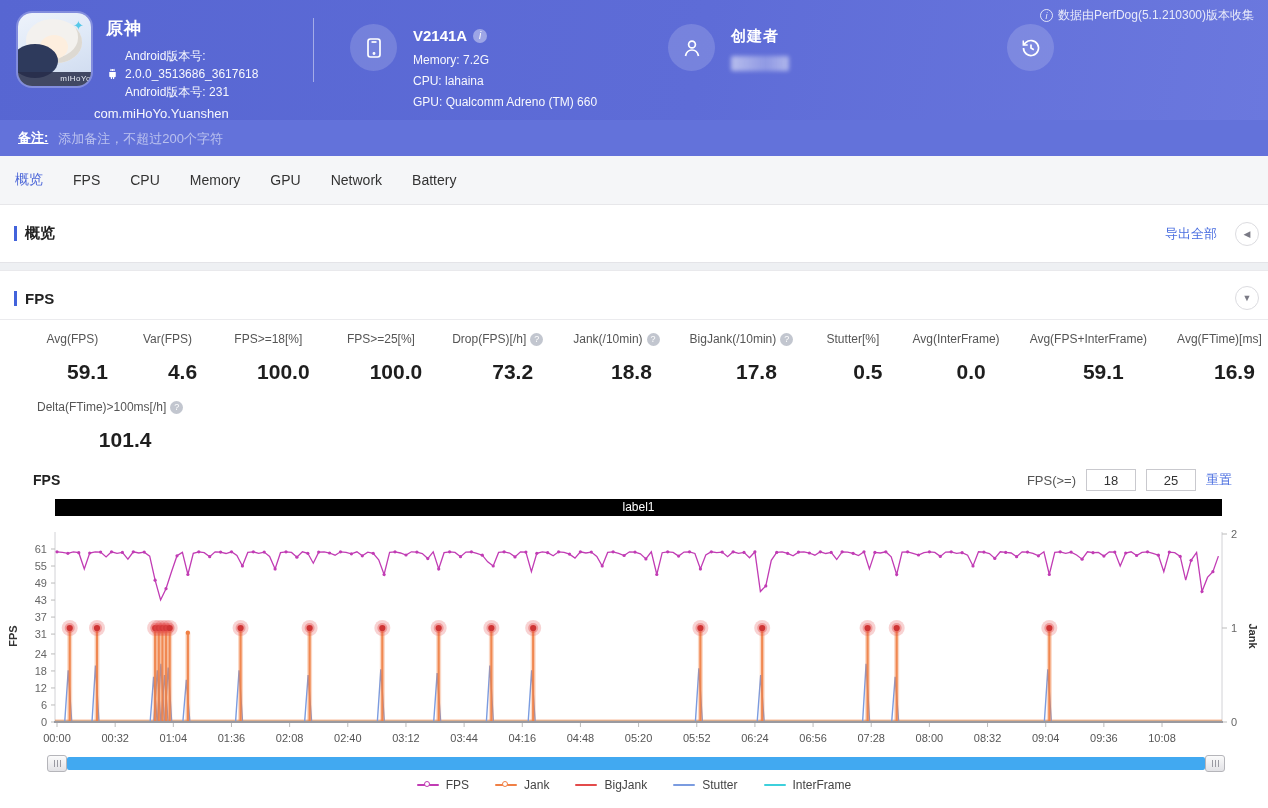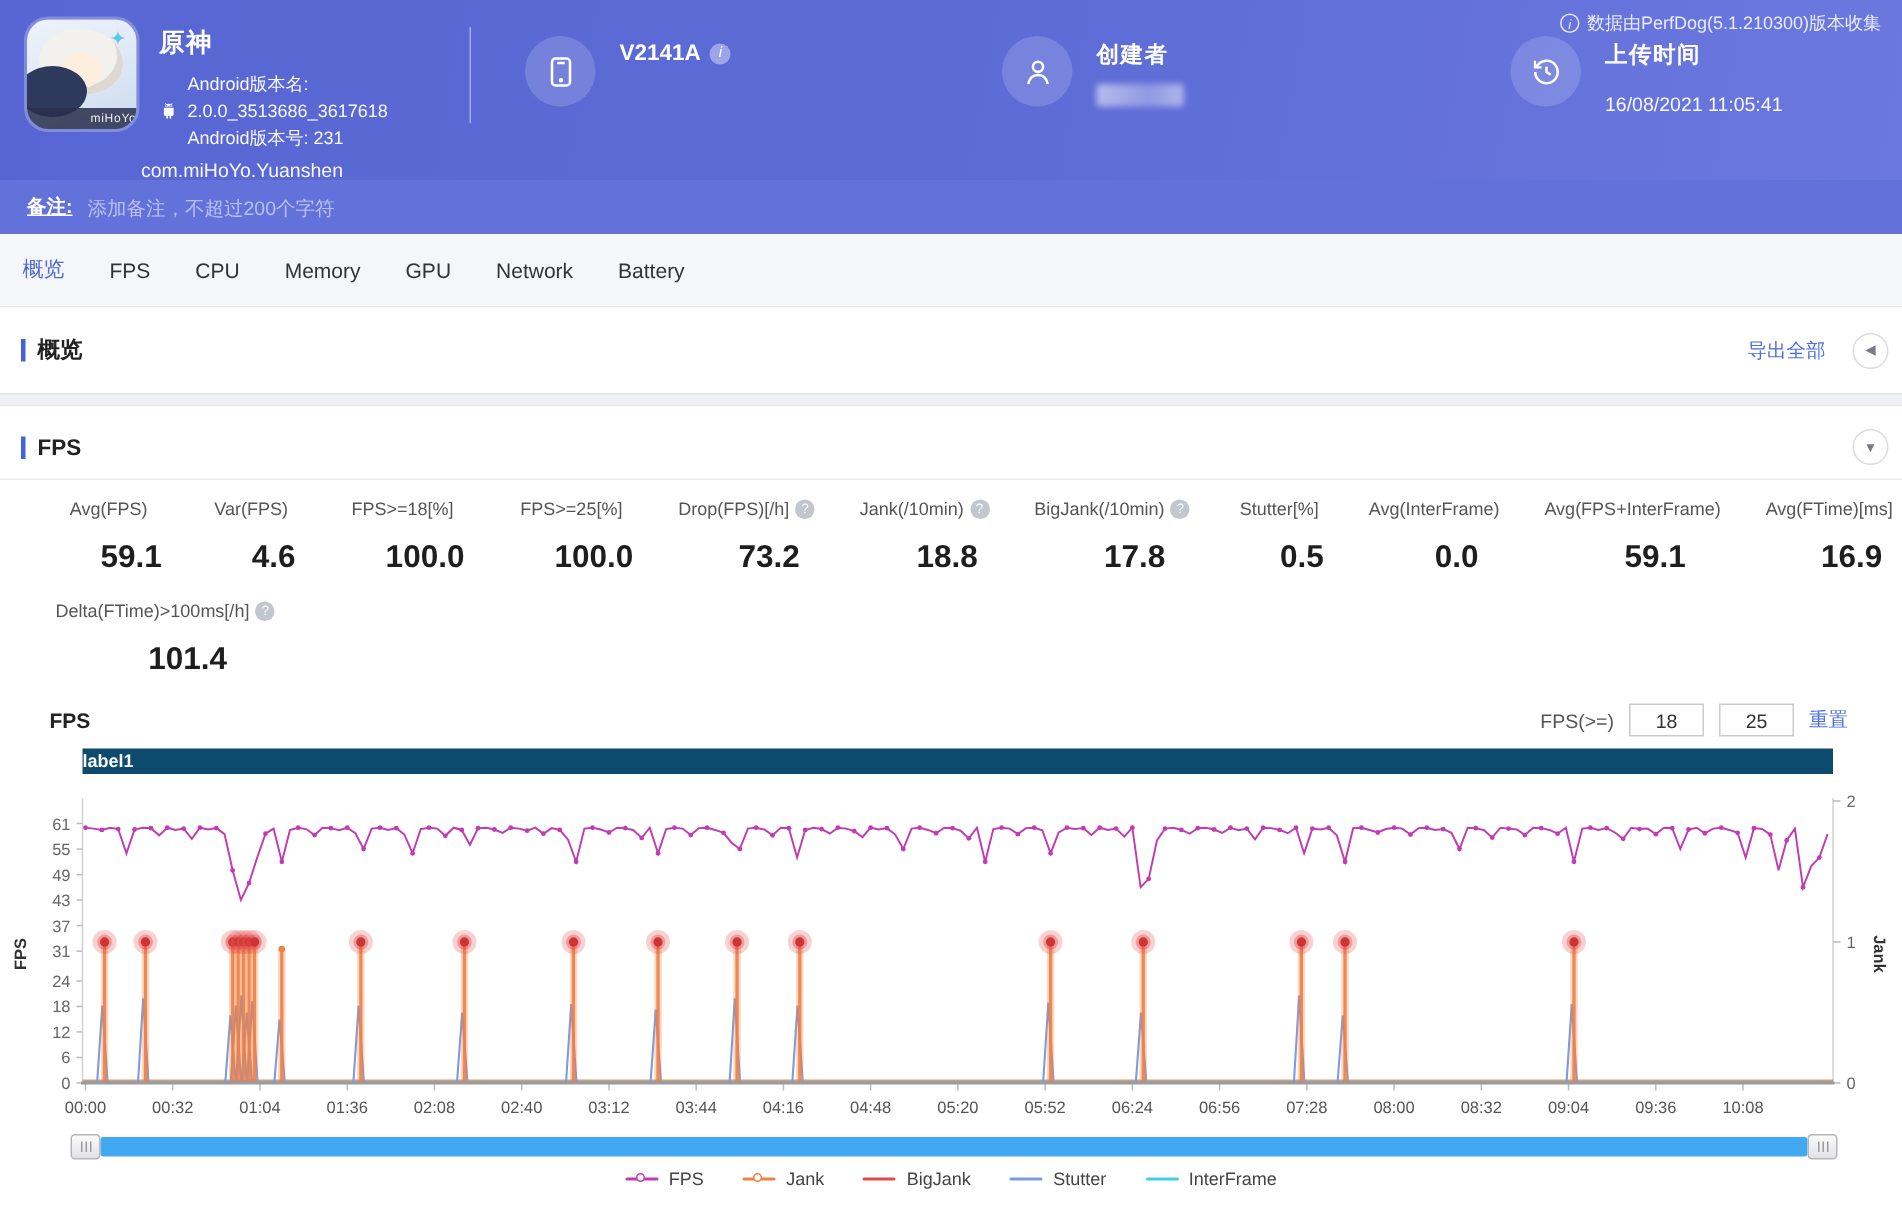--- a/index.html
+++ b/index.html
@@ -73,22 +73,22 @@
   .qmark { display:inline-flex; width:13px; height:13px; border-radius:50%; background:#c2c6cf; color:#fff; font-size:9px;
            align-items:center; justify-content:center; }
   .stat-value { margin-top:14px; font-size:21px; font-weight:bold; color:#1e1e1e;margin-left:30px; }
   .stats.row2 { padding-top:16px; padding-bottom:6px; }
 
   
   .chart-head { display:flex; align-items:center; padding:10px 36px 0 33px; height:34px; }
   .chart-title { font-size:14px; font-weight:bold; color:#222; }
   .filter { display:flex; align-items:center; gap:10px; font-size:13px; color:#555; }
   .filter input { width:50px; height:22px; border:1px solid #c9c9ce; text-align:center; font-size:13px; color:#333; outline:none; }
-  .label-bar { margin:7px 0 0 55px; width:1167px; height:17px; background:#0c4a6e; color:#fff; font-size:12px;
-               text-align:left; line-height:17px;font-weight:bold; }
+  .label-bar { margin:7px 0 0 55px; width:1167px; height:17px; background:#000000; color:#fff; font-size:12px;
+               text-align:center; line-height:17px; }
   svg text { font-family:"Liberation Sans","DejaVu Sans",sans-serif; }
 
   
   .scroll { position:relative; height:18px; margin-top:3px; }
   .scroll .track { position:absolute; left:67px; width:1138px; top:2px; height:13px; background:#41a9f1; border-radius:2px; }
   .handle { position:absolute; top:0; width:20px; height:17px; border:1px solid #b5b5ba; border-radius:3px;
             background:linear-gradient(#fbfbfb,#e2e2e6); cursor:ew-resize; display:flex; align-items:center; justify-content:center; gap:2px; }
   .handle i { display:block; width:1px; height:7px; background:#9a9aa2; }
   .handle.left { left:47px; } .handle.right { left:1205px; }
 
@@ -123,21 +123,21 @@
       <h1>原神</h1>
       <div class="ver">
         <span class="droid">
           <svg width="13" height="13" viewBox="0 0 24 24" fill="#fff">
               <path d="M6 9h12v8a2 2 0 0 1-2 2h-1v3h-2v-3h-2v3H9v-3H8a2 2 0 0 1-2-2V9zm1.2-1.5a5 5 0 0 1 9.6 0h-9.6zM8.5 5.2 7.4 3.6l.8-.5 1.2 1.7zm7 0-.9-.4 1.2-1.7.8.5z"></path>
               <circle cx="9.5" cy="6" r=".8" fill="#5e6cd7"></circle>
               <circle cx="14.5" cy="6" r=".8" fill="#5e6cd7"></circle>
             </svg>
         </span>
         <span>
-          <span>Android版本名:</span><br>
+          <span>Android版本号:</span><br>
           <span>2.0.0_3513686_3617618</span><br>
           <span>Android版本号: 231</span>
         </span>
       </div>
       <div class="pkg">com.miHoYo.Yuanshen</div>
     </div>
   </div>
 
   <div class="vline"></div>
 
@@ -147,20 +147,25 @@
           <rect x="6" y="3" width="12" height="18" rx="2.4"></rect>
           <line x1="9.5" y1="6" x2="14.5" y2="6"></line>
           <circle cx="12" cy="17.5" r=".6" fill="#fff"></circle>
         </svg>
     </div>
     <div>
       <div class="bt">
         <span>V2141A</span>
         <span class="i-fill">i</span>
       </div>
+      <div class="bl">
+        <span>Memory: 7.2G</span><br>
+        <span>CPU: lahaina</span><br>
+        <span>GPU: Qualcomm Adreno (TM) 660</span>
+      </div>
     </div>
   </div>
 
   <div class="hblock creator">
     <div class="badge">
       <svg width="24" height="24" viewBox="0 0 24 24" fill="none" stroke="#fff" stroke-width="1.7">
           <circle cx="12" cy="8.5" r="3.4"></circle>
           <path d="M5.5 20c.8-4 3.4-6 6.5-6s5.7 2 6.5 6"></path>
         </svg>
     </div>
@@ -171,24 +176,20 @@
   </div>
 
 
   <div class="hblock upl">
     <div class="badge">
       <svg width="24" height="24" viewBox="0 0 24 24" fill="none" stroke="#fff" stroke-width="1.7">
           <path d="M4.5 12a7.5 7.5 0 1 0 2.2-5.3L4.5 8.9"></path>
           <path d="M4.3 4.5v4.4h4.4" stroke-width="1.5"></path>
           <path d="M12 8.5V12l2.8 1.7"></path>
         </svg>
-    </div>
-    <div>
-      <div class="bt">上传时间</div>
-      <div class="bl single">16/08/2021 11:05:41</div>
     </div>
   </div>
 </div>
 
 
 <div class="remark">
   <b>备注:</b>
   <input placeholder="添加备注，不超过200个字符" style="">
 </div>
 

